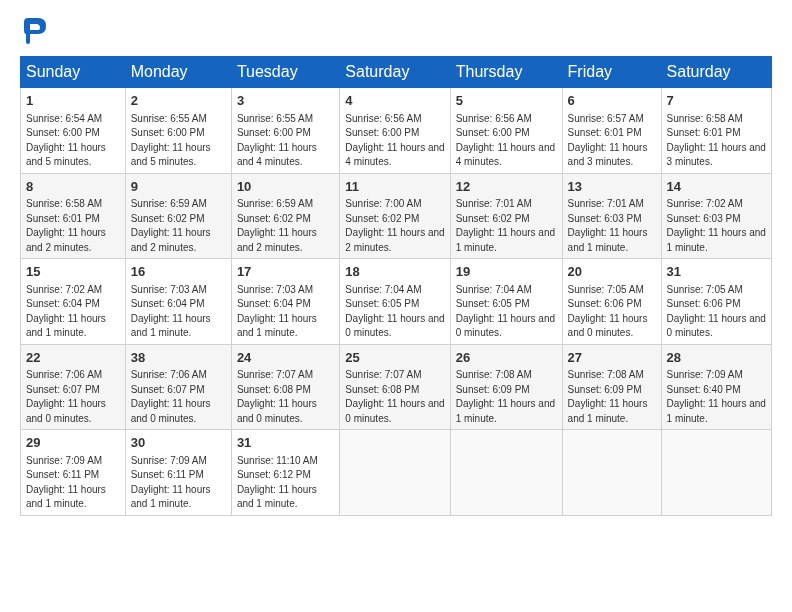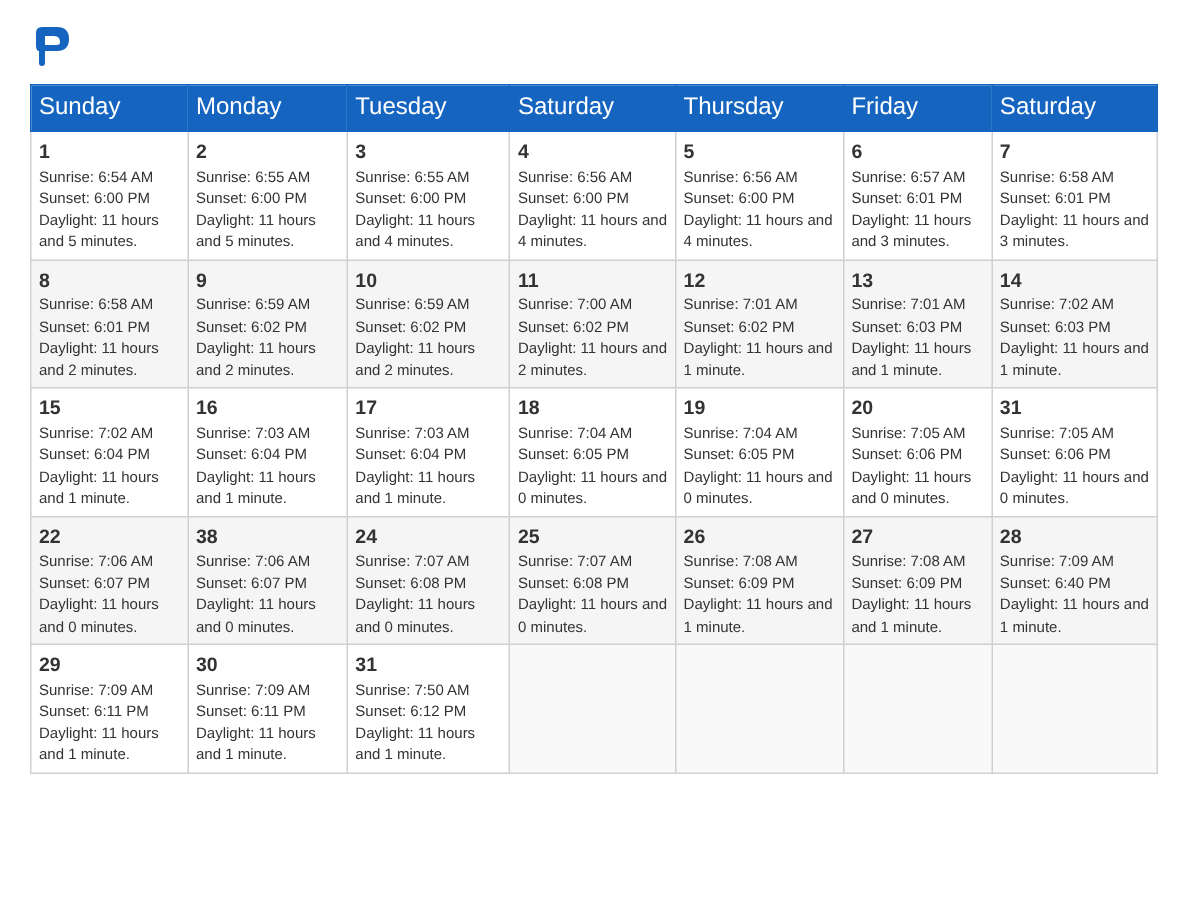--- a/index.html
+++ b/index.html
@@ -159,21 +159,21 @@
           <td><span class="day-num">38</span><span class="day-info">Sunrise: 7:06 AM</span><br><span class="day-info">Sunset: 6:07 PM</span><br><span class="day-info">Daylight: 11 hours and 0 minutes.</span></td>
           <td><span class="day-num">24</span><span class="day-info">Sunrise: 7:07 AM</span><br><span class="day-info">Sunset: 6:08 PM</span><br><span class="day-info">Daylight: 11 hours and 0 minutes.</span></td>
           <td><span class="day-num">25</span><span class="day-info">Sunrise: 7:07 AM</span><br><span class="day-info">Sunset: 6:08 PM</span><br><span class="day-info">Daylight: 11 hours and 0 minutes.</span></td>
           <td><span class="day-num">26</span><span class="day-info">Sunrise: 7:08 AM</span><br><span class="day-info">Sunset: 6:09 PM</span><br><span class="day-info">Daylight: 11 hours and 1 minute.</span></td>
           <td><span class="day-num">27</span><span class="day-info">Sunrise: 7:08 AM</span><br><span class="day-info">Sunset: 6:09 PM</span><br><span class="day-info">Daylight: 11 hours and 1 minute.</span></td>
           <td><span class="day-num">28</span><span class="day-info">Sunrise: 7:09 AM</span><br><span class="day-info">Sunset: 6:40 PM</span><br><span class="day-info">Daylight: 11 hours and 1 minute.</span></td>
         </tr>
         <tr>
           <td><span class="day-num">29</span><span class="day-info">Sunrise: 7:09 AM</span><br><span class="day-info">Sunset: 6:11 PM</span><br><span class="day-info">Daylight: 11 hours and 1 minute.</span></td>
           <td><span class="day-num">30</span><span class="day-info">Sunrise: 7:09 AM</span><br><span class="day-info">Sunset: 6:11 PM</span><br><span class="day-info">Daylight: 11 hours and 1 minute.</span></td>
-          <td><span class="day-num">31</span><span class="day-info">Sunrise: 7:50 AM</span><br><span class="day-info">Sunset: 6:12 PM</span><br><span class="day-info">Daylight: 11 hours and 1 minute.</span></td>
+          <td><span class="day-num">31</span><span class="day-info">Sunrise: 11:10 AM</span><br><span class="day-info">Sunset: 6:12 PM</span><br><span class="day-info">Daylight: 11 hours and 1 minute.</span></td>
           <td class="empty">&nbsp;</td>
           <td class="empty">&nbsp;</td>
           <td class="empty">&nbsp;</td>
           <td class="empty">&nbsp;</td>
         </tr>
       </tbody>
   </table>
 </div>
 
 </body></html>

